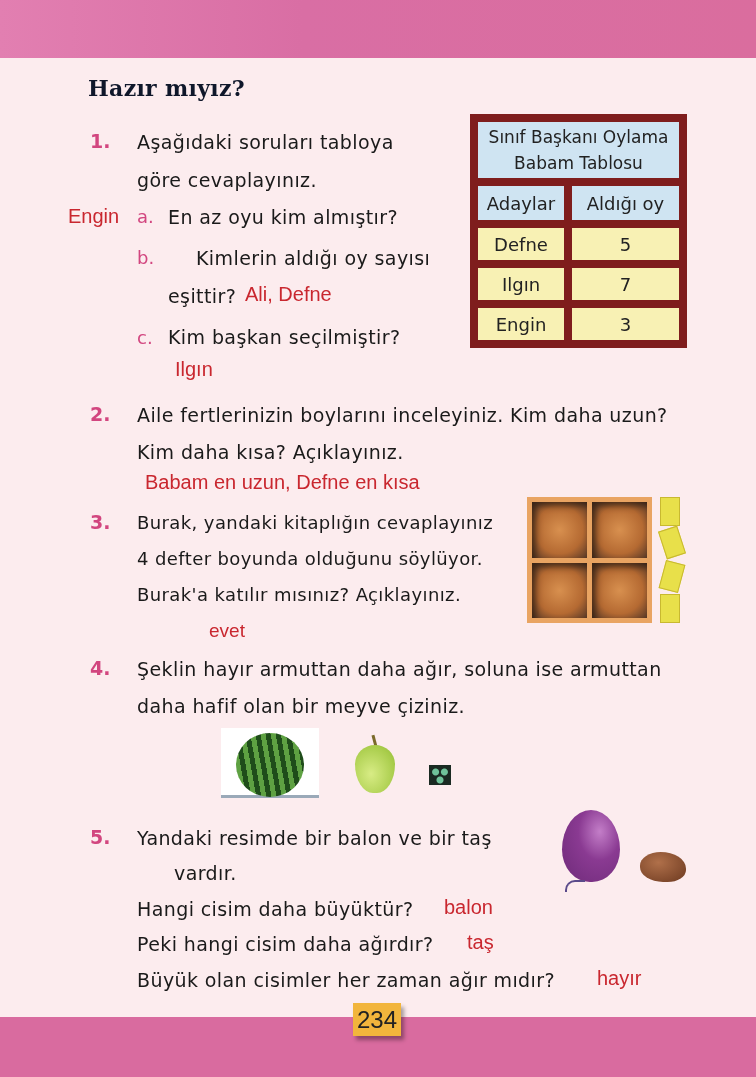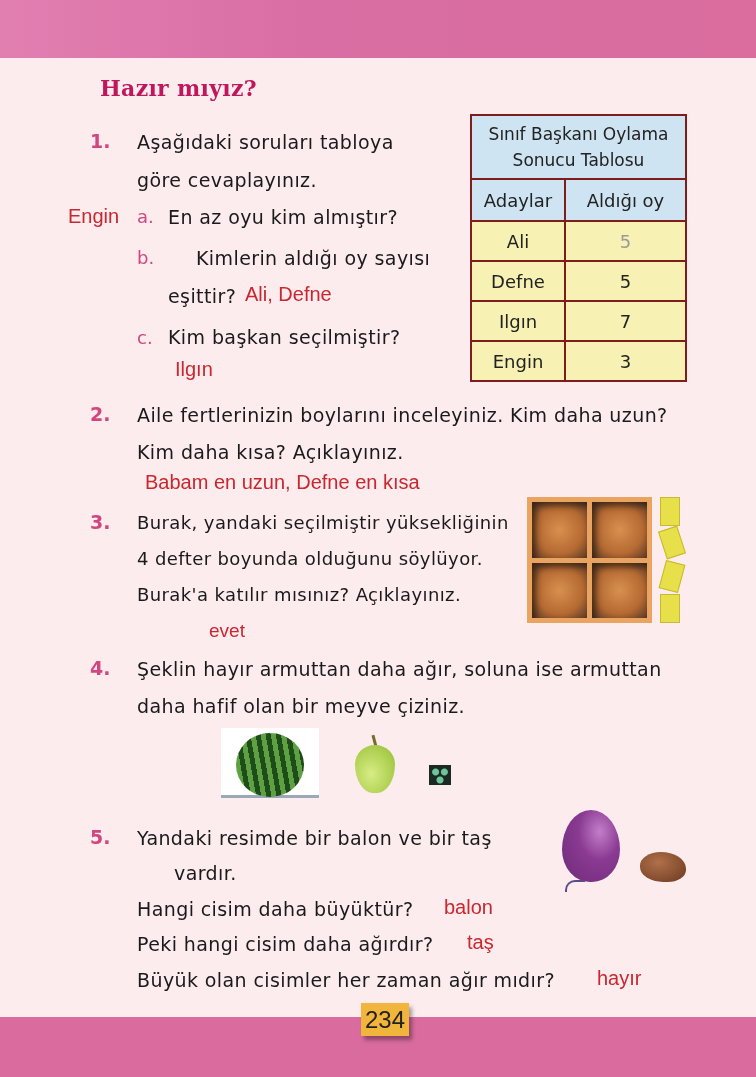--- a/index.html
+++ b/index.html
@@ -14,34 +14,34 @@
     position: absolute; left: 0; top: 0; width: 756px; height: 58px;
     background: linear-gradient(90deg, #e27fb1 0%, #d96ea4 40%, #da6d9e 100%);
   }
   .bottom-band {
     position: absolute; left: 0; top: 1017px; width: 756px; height: 60px;
     background: #d96b9f;
   }
   .page-title {
     position: absolute; left: 88px; top: 75px;
     font-family: "DejaVu Serif", serif; font-weight: bold;
-    font-size: 22px; color: #be185d; letter-spacing: 0.3px; margin-left: 12px;
+    font-size: 22px; color: #0f172a; letter-spacing: 0.3px;
   }
   .txt { position: absolute; font-size: 19px; line-height: 24px; white-space: nowrap; letter-spacing: 0.4px; }
   .num { position: absolute; font-size: 19px; font-weight: bold; color: #d2467f; }
   .sub { position: absolute; font-size: 18px; color: #d2467f; }
   .ans { position: absolute; font-family: "Liberation Sans", sans-serif; font-size: 20px; color: #c9272f; white-space: nowrap; }
 
   
   .vote-table {
     position: absolute; left: 470px; top: 114px; width: 217px;
     border-collapse: collapse; border: 2px solid #4a90c8;
   }
   .vote-table td, .vote-table th {
-    border: 2px solid #7f1d1d; text-align: center; font-weight: normal;
+    border: 8px solid #7f1d1d; text-align: center; font-weight: normal;
     font-size: 18px; color: #222;
   }
   .vote-table .t-head { background: #cfe4f2; height: 64px; line-height: 26px; font-size: 17px; }
   .vote-table .c-head { background: #cfe4f2; height: 42px; }
   .vote-table .row td { background: #f8f1b4; height: 40px; }
   .vote-table .muted { color: #999; }
 
   
   .shelf {
     position: absolute; left: 527px; top: 497px; width: 125px; height: 126px;
@@ -91,21 +91,20 @@
     position: absolute; left: 640px; top: 852px; width: 46px; height: 30px;
     background: radial-gradient(ellipse at 40% 35%, #b0704a 0%, #7a4428 80%);
     border-radius: 45% 55% 40% 50%;
   }
 
   .page-number {
     position: absolute; left: 353px; top: 1003px; width: 48px; height: 33px;
     background: #f2b53c; font-family: "Liberation Sans", sans-serif; font-size: 24px; color: #222;
     text-align: center; line-height: 33px;
     box-shadow: 3px 4px 4px rgba(0,0,0,0.35);
-    margin-left: 8px;
   }
 </style>
 </head>
 <body>
 
 <div class="top-band"></div>
 
 <div class="page-title">Hazır mıyız?</div>
 
 <div class="num" style="left:90px; top:130px;">1.</div>
@@ -123,30 +122,26 @@
 
 <div class="sub" style="left:137px; top:327px;">c.</div>
 <div class="txt" style="left:168px; top:325px;">Kim başkan seçilmiştir?</div>
 <div class="ans" style="left:175px; top:358px;">Ilgın</div>
 
 <table class="vote-table">
   <tbody>
       <tr>
     <th colspan="2" class="t-head">
       <span>Sınıf Başkanı Oylama</span><br>
-      <span>Sonucu Tablosu</span>
+      <span>Babam Tablosu</span>
     </th>
   </tr>
   <tr>
     <th class="c-head" style="width:94px">Adaylar</th>
     <th class="c-head">Aldığı oy</th>
-  </tr>
-  <tr class="row">
-    <td>Ali</td>
-    <td class="muted">5</td>
   </tr>
   <tr class="row">
     <td>Defne</td>
     <td>5</td>
   </tr>
   <tr class="row">
     <td>Ilgın</td>
     <td>7</td>
   </tr>
   <tr class="row">
@@ -155,21 +150,21 @@
   </tr>
 </tbody>
   </table>
 
 <div class="num" style="left:90px; top:403px;">2.</div>
 <div class="txt" style="left:137px; top:403px;">Aile fertlerinizin boylarını inceleyiniz. Kim daha uzun?</div>
 <div class="txt" style="left:137px; top:440px;">Kim daha kısa? Açıklayınız.</div>
 <div class="ans" style="left:145px; top:471px;">Babam en uzun, Defne en kısa</div>
 
 <div class="num" style="left:90px; top:511px;">3.</div>
-<div class="txt" style="left:137px; top:511px; font-size:18px;">Burak, yandaki seçilmiştir yüksekliğinin</div>
+<div class="txt" style="left:137px; top:511px; font-size:18px;">Burak, yandaki kitaplığın cevaplayınız</div>
 <div class="txt" style="left:137px; top:547px; font-size:18px;">4 defter boyunda olduğunu söylüyor.</div>
 <div class="txt" style="left:137px; top:583px; font-size:18px;">Burak'a katılır mısınız? Açıklayınız.</div>
 <div class="ans" style="left:209px; top:620px; font-size:19px;">evet</div>
 
 <div class="shelf">
   <div class="cell"></div>
   <div class="cell"></div>
   <div class="cell"></div>
   <div class="cell"></div>
 </div>

